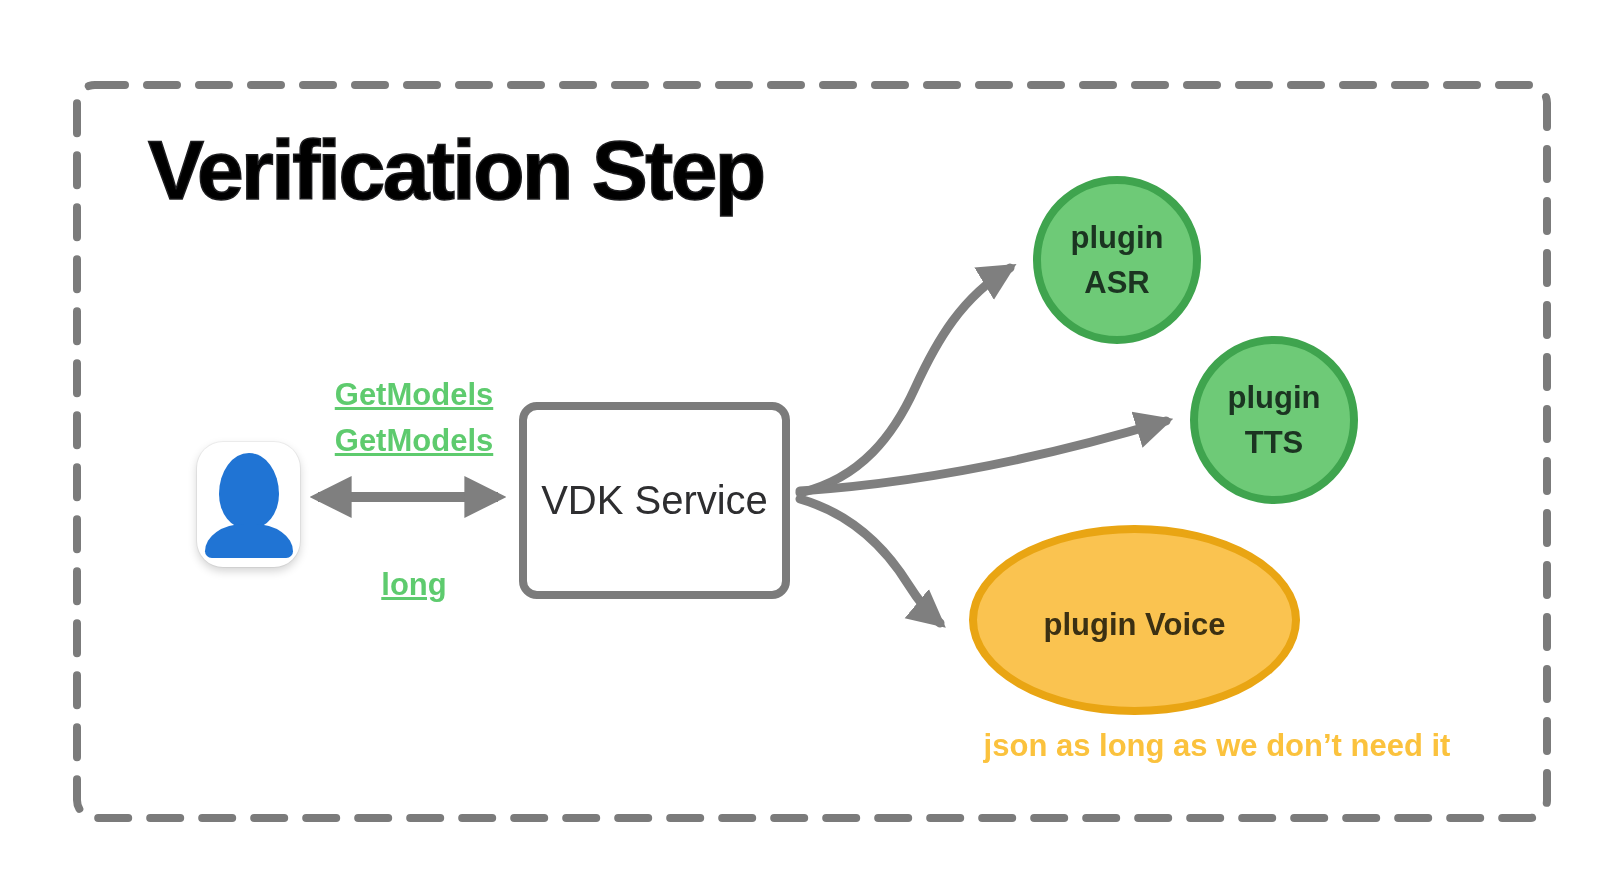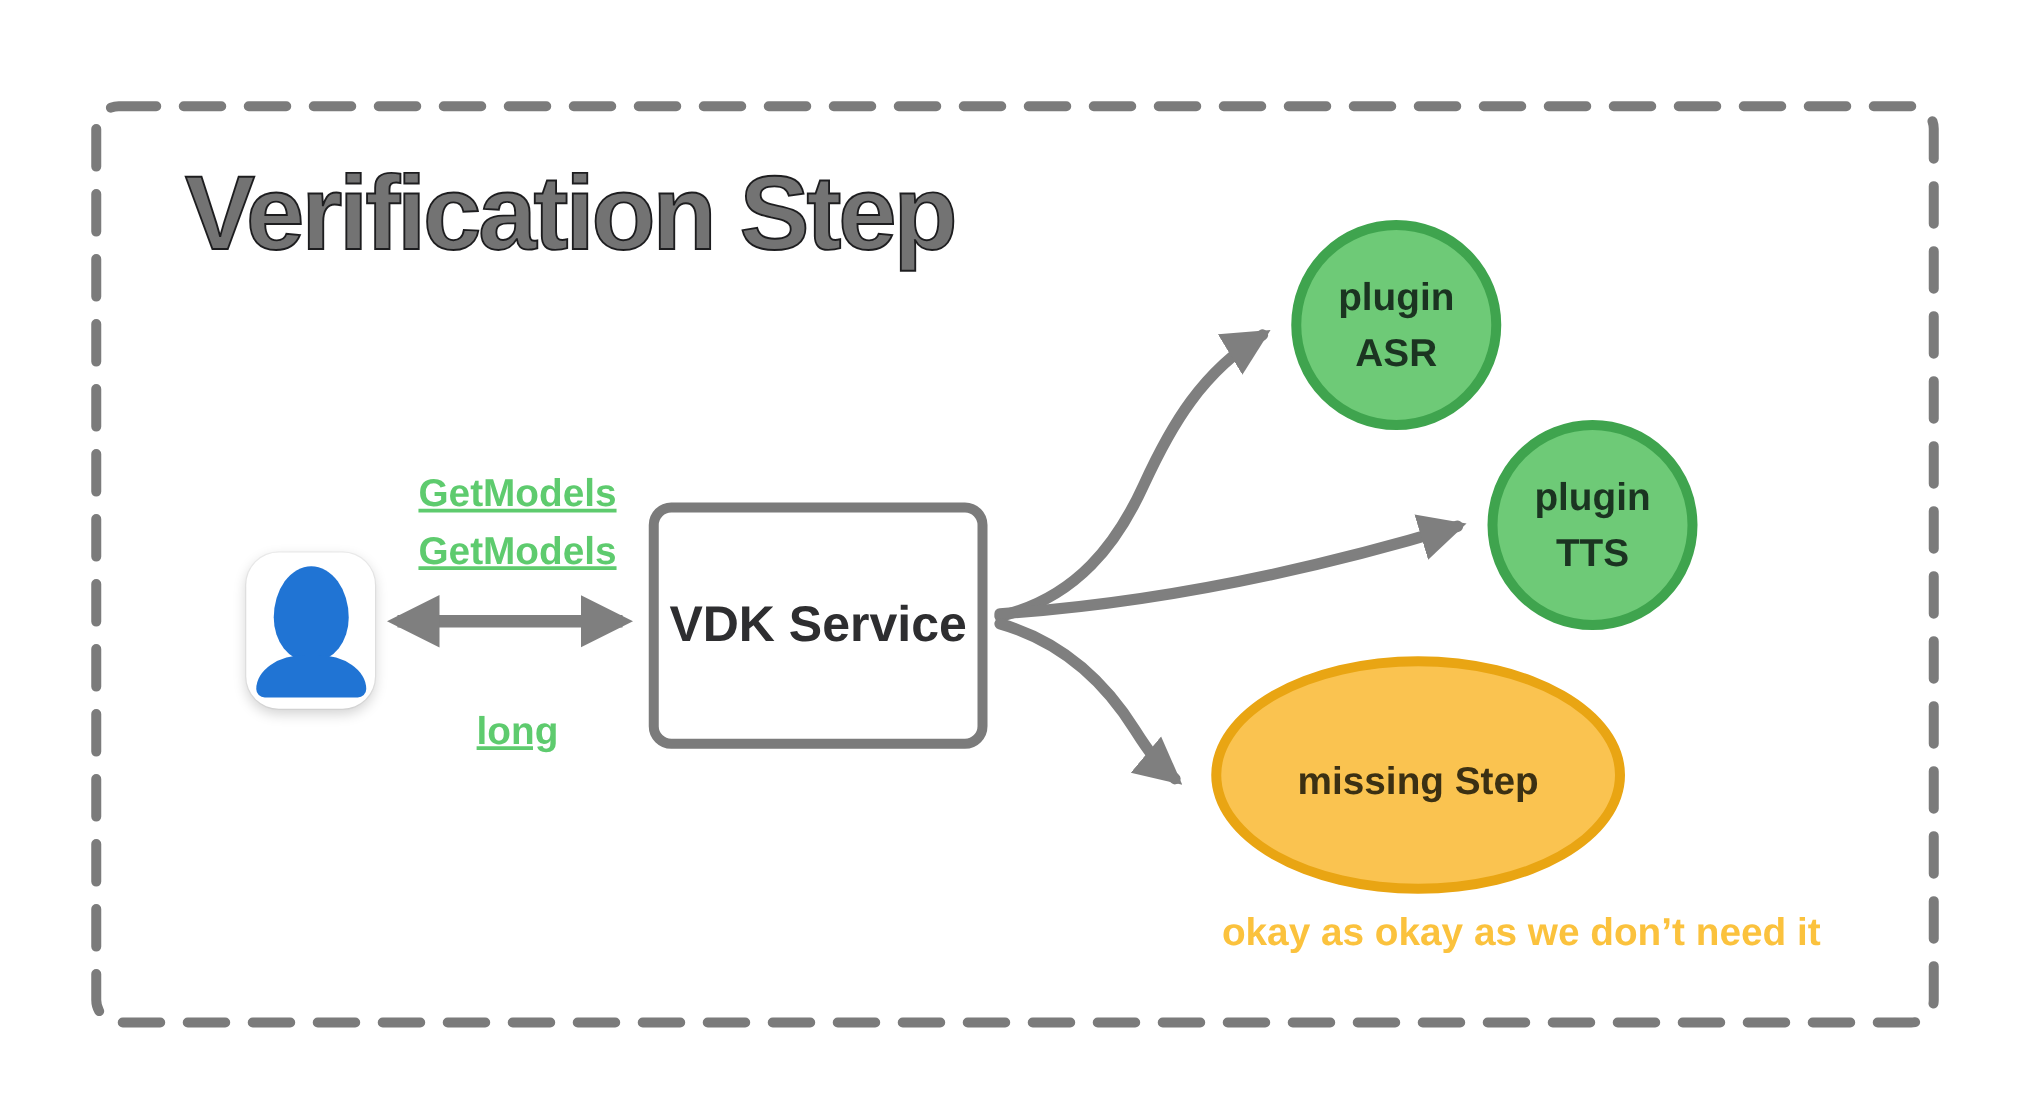--- a/index.html
+++ b/index.html
@@ -22,21 +22,21 @@
     height: 894px;
   }
   .title {
     position: absolute;
     left: 148px;
     top: 122px;
     margin: 0;
     font-size: 84px;
     font-weight: bold;
     letter-spacing: -2.5px;
-    color: #737373;
+    color: #000000;
     -webkit-text-stroke: 1.5px #1d1d1f;
     white-space: nowrap;
   }
   
   .person {
     position: absolute;
     left: 197px;
     top: 442px;
     width: 103px;
     height: 125px;
@@ -90,21 +90,21 @@
     box-sizing: border-box;
     background: #ffffff;
     border: 8px solid #7b7b7b;
     border-radius: 18px;
     display: flex;
     align-items: center;
     justify-content: center;
   }
   .vdk-box span {
     font-size: 40px;
-    font-weight: bold;
+    font-weight: normal;
     color: #2e2e30;
     white-space: nowrap;
   }
   
   .node {
     position: absolute;
     box-sizing: border-box;
     display: flex;
     flex-direction: column;
     align-items: center;
@@ -194,18 +194,18 @@
     <div>plugin</div>
     <div>ASR</div>
   </div>
 
   <div class="node green tts">
     <div>plugin</div>
     <div>TTS</div>
   </div>
 
   <div class="node amber">
-    <div>missing Step</div>
-  </div>
-
-  <div class="caption">okay as okay as we don’t need it</div>
+    <div>plugin Voice</div>
+  </div>
+
+  <div class="caption">json as long as we don’t need it</div>
 
 </div>
 
 </body></html>

